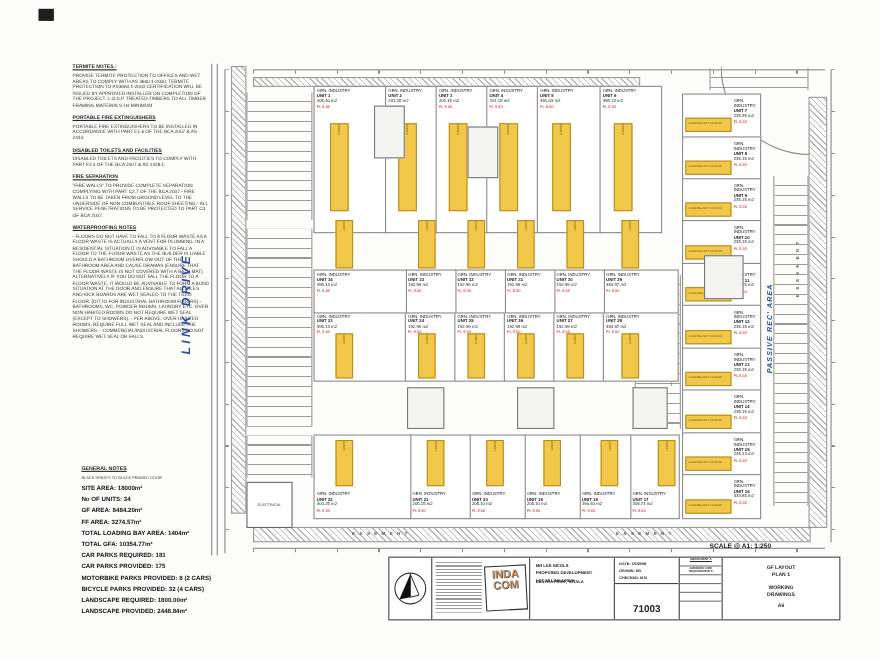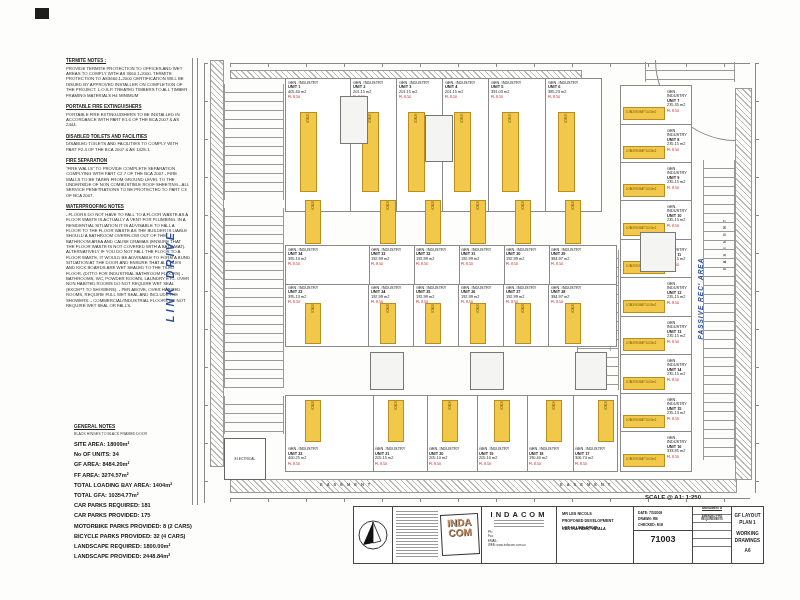--- a/index.html
+++ b/index.html
@@ -40,21 +40,21 @@
   .tb-cell:last-child{border-right:none;}
   .finelines{background:repeating-linear-gradient(to bottom,#999 0 1px,transparent 1px 3px);}
   .logo{border:1px solid #333;background:#fff;transform:rotate(-3deg);text-align:center;
         font-weight:bold;color:#c08a62;font-size:10px;line-height:0.95;padding-top:3px;
         text-shadow:0.5px 0.5px 0 #333;}
   .company{font-weight:bold;letter-spacing:3px;font-size:7.5px;text-align:center;margin-top:3px;}
   .tinygray{font-size:2.8px;color:#555;text-align:center;line-height:1.3;}
   .contact{font-size:3px;color:#333;margin:2px 0 0 6px;line-height:1.45;}
   .client{font-size:3.8px;font-weight:bold;line-height:1.9;margin:4px 0 0 5px;color:#222;}
   .meta{font-size:3.4px;font-weight:bold;margin:3px 0 0 4px;line-height:1.8;color:#222;}
-  .jobno{font-size:9px;font-weight:bold;text-align:center;border-top:1px solid #444;margin-top:2px;padding-top:3px;}
+  .jobno{font-size:9px;font-weight:bold;text-align:center;border-top:1px solid #444;margin-top:2px;padding-top:17px;}
   .amrow{border-bottom:1px solid #777;font-size:2.7px;font-weight:bold;text-align:center;color:#333;min-height:7px;line-height:1.2;}
   .sheet-t{font-size:4.6px;font-weight:bold;text-align:center;line-height:1.6;margin-top:5px;color:#222;}
   #scale-note{position:absolute;left:645px;top:494px;font-size:6px;font-weight:bold;color:#222;}
 </style>
 </head>
 <body>
 
 <div id="sheet">
 
   <div class="abs" style="left:35px;top:8px;width:14px;height:11px;background:#1e1e1e;"></div>
@@ -518,32 +518,20 @@
         <polygon points="16,3 16,24 24,22" fill="none" stroke="#111" stroke-width="0.8"></polygon>
       </svg>
     </div>
     <div class="tb-cell" style="width:88px;">
       <div class="abs finelines" style="left:3px;top:4px;width:42px;height:46px;"></div>
       <div class="abs logo" style="left:48px;top:7px;width:36px;height:36px;">
         <div>INDA</div>
         <div>COM</div>
       </div>
     </div>
-    <div class="tb-cell" style="width:74px;">
-      <div class="company">INDACOM</div>
-      <div class="tinygray" style="margin-top:1px;">
-        <div class="finelines" style="width:50px;height:8px;margin:1px auto;"></div>
-      </div>
-      <div class="contact" id="contact-lines">
-          <div>Ph:</div>
-          <div>Fax:</div>
-          <div>EMAIL:</div>
-          <div>WEB: www.indacom.com.au</div>
-        </div>
-    </div>
     <div class="tb-cell" style="width:76px;">
       <div class="client">
         <div>MR LES NICOLS</div>
         <div>PROPOSED DEVELOPMENT</div>
         <div>LOT 12 LINK DRIVE</div>
         <div style="margin-top:-7px;">CENTRA PARK, YATALA</div>
       </div>
     </div>
     <div class="tb-cell" style="width:58px;">
       <div class="meta">

